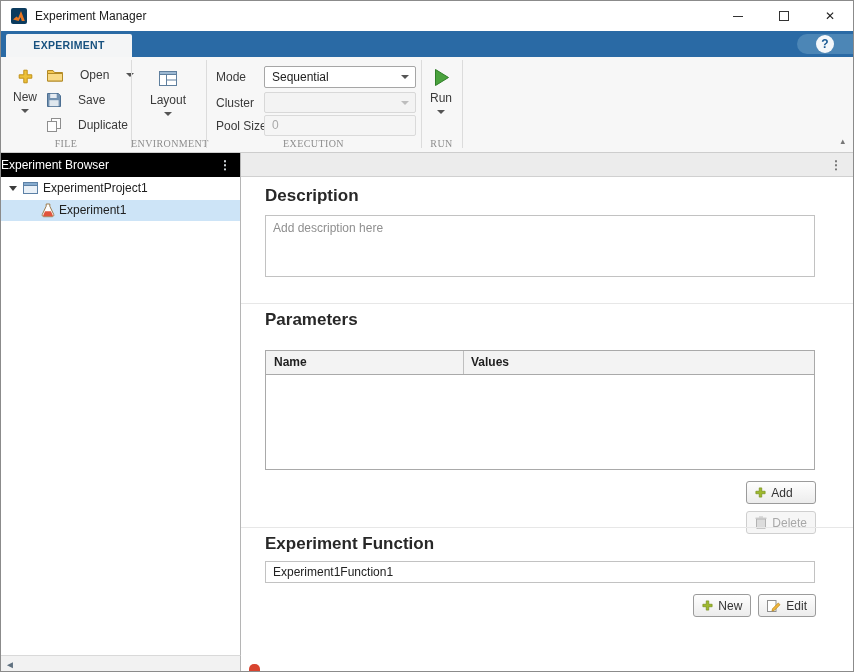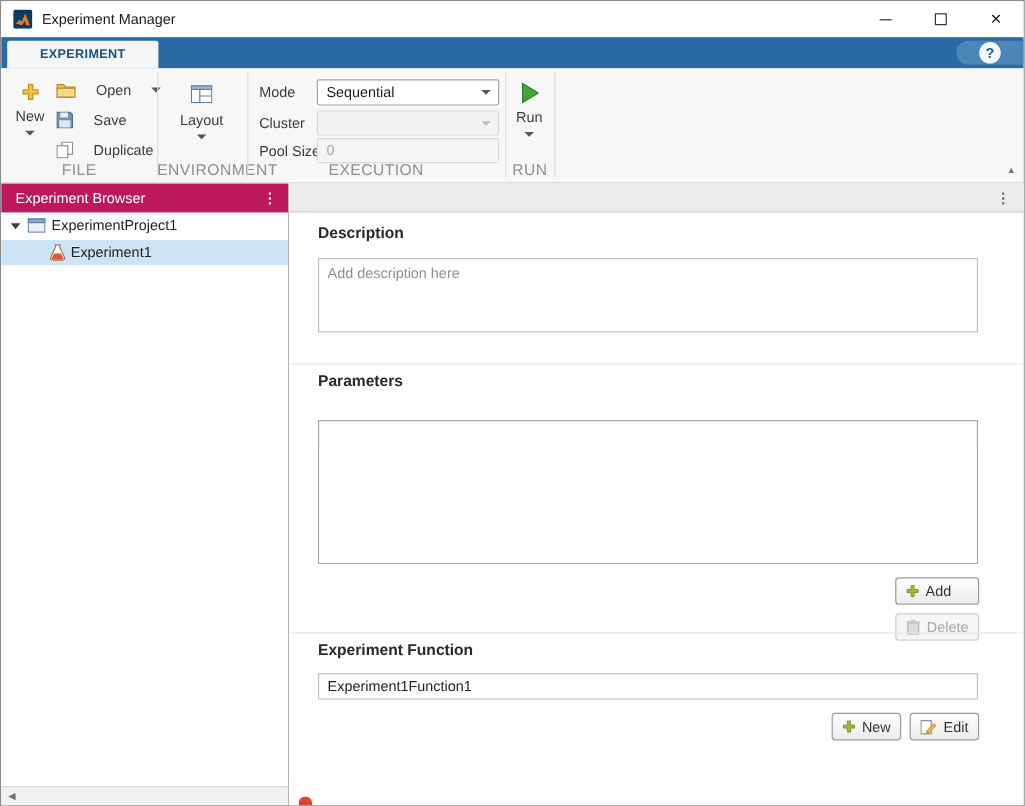--- a/index.html
+++ b/index.html
@@ -18,21 +18,21 @@
 
   
   .ribbon-tabs { position:absolute; left:0; top:30px; width:100%; height:26px; background:#2a6aa5; }
   .ribbon-tab { position:absolute; left:5px; top:3px; width:126px; height:23px; background:#f4f5f6; border-radius:2px 2px 0 0; text-align:center; line-height:23px; font-size:10.5px; font-weight:bold; color:#17517f; letter-spacing:.3px; }
   .help-pill { position:absolute; right:0; top:3px; width:56px; height:20px; background:#4c86b6; border-radius:10px 0 0 10px; }
   .help-circle { position:absolute; left:19px; top:1px; width:18px; height:18px; border-radius:50%; background:#f4f7fa; color:#1a5a93; font-weight:bold; font-size:12px; text-align:center; line-height:18px; }
 
   
   .toolstrip { position:absolute; left:0; top:56px; width:100%; height:96px; background:#f7f7f7; border-bottom:1px solid #cdcdcd; }
   .ts-sep { position:absolute; top:3px; height:88px; width:1px; background:#dcdcdc; }
-  .ts-label { position:absolute; bottom:3px; font-size:13px; color:#8d8d8d; text-align:center; letter-spacing:.4px; }
+  .ts-label { position:absolute; bottom:3px; font-size:10px; color:#8d8d8d; text-align:center; letter-spacing:.4px;font-family:Liberation Serif, serif; }
   .ts-bigbtn { position:absolute; display:flex; flex-direction:column; align-items:center; }
   .ts-btn-label { font-size:12px; color:#3a3a3a; }
   .caret { width:0; height:0; border-left:4px solid transparent; border-right:4px solid transparent; border-top:4px solid #555; display:inline-block; }
   .new-btn { left:6px; top:5px; width:36px; height:80px; }
   .new-btn .icon { margin-top:7px; }
   .new-btn .ts-btn-label { margin-top:6px; }
   .new-btn .drop { margin-top:5px; }
   .ts-row { position:absolute; left:46px; height:22px; display:flex; align-items:center; gap:17px; font-size:12px; color:#3a3a3a; }
   .row-open { top:7px; } .row-save { top:32px; } .row-dup { top:57px; }
   .layout-btn { left:136px; top:5px; width:62px; height:80px; }
@@ -49,21 +49,21 @@
   .ts-input { position:absolute; left:263px; width:152px; height:21px; background:#f5f5f5; border:1px solid #dadada; border-radius:2px; }
   .ts-input .dd-text { color:#a8a8a8; line-height:19px; }
   .run-btn { left:423px; top:5px; width:34px; height:80px; }
   .run-btn .icon { margin-top:6px; }
   .run-btn .ts-btn-label { margin-top:4px; }
   .run-btn .drop { margin-top:5px; }
   .ts-collapse { position:absolute; right:8px; bottom:6px; font-size:9px; color:#777; line-height:1; }
 
   
   .browser { position:absolute; left:0; top:152px; width:240px; height:502px; background:#fff; border-right:1px solid #b5b5b5; }
-  .browser-header { position:absolute; left:0; top:0; width:100%; height:24px; background:#be185d; color:#fff; font-size:12px; line-height:24px; padding-left:12px; }
+  .browser-header { position:absolute; left:0; top:0; width:100%; height:24px; background:#000000; color:#fff; font-size:12px; line-height:24px; padding-left:0; }
   .browser-dots { position:absolute; right:9px; top:0; line-height:24px; color:#e8eef3; font-size:12px; font-weight:bold; }
   .tree-row { position:absolute; left:0; width:100%; height:21px; font-size:12px; color:#202020; }
   .row1 { top:25px; }
   .row2 { top:47px; background:#cde4f7; }
   .tree-caret { position:absolute; left:8px; top:8px; width:0; height:0; border-left:4px solid transparent; border-right:4px solid transparent; border-top:5px solid #3c3c3c; }
   .tree-icon { position:absolute; top:3px; }
   .row1 .tree-icon { left:22px; }
   .row2 .tree-icon { left:40px; }
   .tree-label { position:absolute; line-height:21px; }
   .row1 .tree-label { left:42px; }
@@ -71,21 +71,21 @@
   .browser-footer { position:absolute; left:0; top:654px; width:240px; height:18px; background:#f2f2f2; border-top:1px solid #d9d9d9; border-right:1px solid #b5b5b5; }
   .collapse-left { position:absolute; left:4px; top:2px; font-size:10px; color:#607180; line-height:13px; }
 
   
   .main { position:absolute; left:240px; top:152px; width:614px; height:520px; background:#fff; }
   .doc-tabbar { position:absolute; left:0; top:0; width:100%; height:24px; background:#ececec; border-bottom:1px solid #d0d0d0; }
   .doc-tab { position:absolute; left:7px; top:1px; height:24px; background:#fff; border:1px solid #c9c9c9; border-bottom:none; padding:0 9px; line-height:22px; font-size:12px; color:#1d5c91; z-index:2; }
   .tab-close { margin-left:7px; color:#8a8a8a; font-size:12px; }
   .doc-dots { position:absolute; right:13px; top:0; line-height:24px; color:#666; font-size:12px; font-weight:bold; }
   .sep-h { position:absolute; left:0; width:100%; height:1px; background:#e7e7e7; }
-  .sec-heading { position:absolute; left:24px; font-size:13px; font-weight:bold; color:#282828; }
+  .sec-heading { position:absolute; left:24px; font-size:17px; font-weight:bold; color:#282828; }
   .desc-box { position:absolute; left:24px; top:62px; width:550px; height:62px; border:1px solid #c2c2c2; resize:none; font-family:"Liberation Sans", sans-serif; font-size:12px; color:#333; padding:5px 7px; outline:none; }
   .desc-box::placeholder { color:#8f8f8f; }
   .hint { position:absolute; left:24px; top:180px; font-size:11.5px; color:#3a3a3a; }
   .param-table { position:absolute; left:24px; top:197px; width:550px; height:120px; border:1px solid #a9a9a9; background:#fff; }
   .pt-header { position:absolute; left:0; top:0; width:100%; height:24px; background:#f3f3f3; border-bottom:1px solid #a9a9a9; }
   .pt-col { position:absolute; top:0; line-height:23px; font-weight:bold; font-size:12px; color:#1f1f1f; }
   .pt-col1 { left:8px; }
   .pt-col2 { left:205px; }
   .pt-divider { position:absolute; left:197px; top:0; width:1px; height:23px; background:#bfbfbf; }
   .pt-body { position:absolute; left:0; top:24px; width:100%; bottom:0; background:#fff; }
@@ -255,20 +255,25 @@
       <span class="doc-dots">⋮</span>
     </div>
 
     <div class="sec-heading" style="top:33px">Description</div>
     <textarea class="desc-box" placeholder="Add description here" style=""></textarea>
 
     <div class="sep-h" style="top:150px"></div>
 
     <div class="sec-heading" style="top:157px">Parameters</div>
     <div class="param-table">
+      <div class="pt-header">
+        <span class="pt-col pt-col1">Name</span>
+        <span class="pt-col pt-col2">Values</span>
+        <span class="pt-divider"></span>
+      </div>
       <div class="pt-body"></div>
     </div>
     <div class="btn-row row-params">
       <div class="btn">
         <span class="icon">
           <svg width="11" height="11" viewBox="0 0 15 15">
               <path d="M5.8 1.2h3.4v4.6h4.6v3.4H9.2v4.6H5.8V9.2H1.2V5.8h4.6z" fill="#9fba2c" stroke="#79921f"></path>
             </svg>
         </span>
         <span>Add</span>

